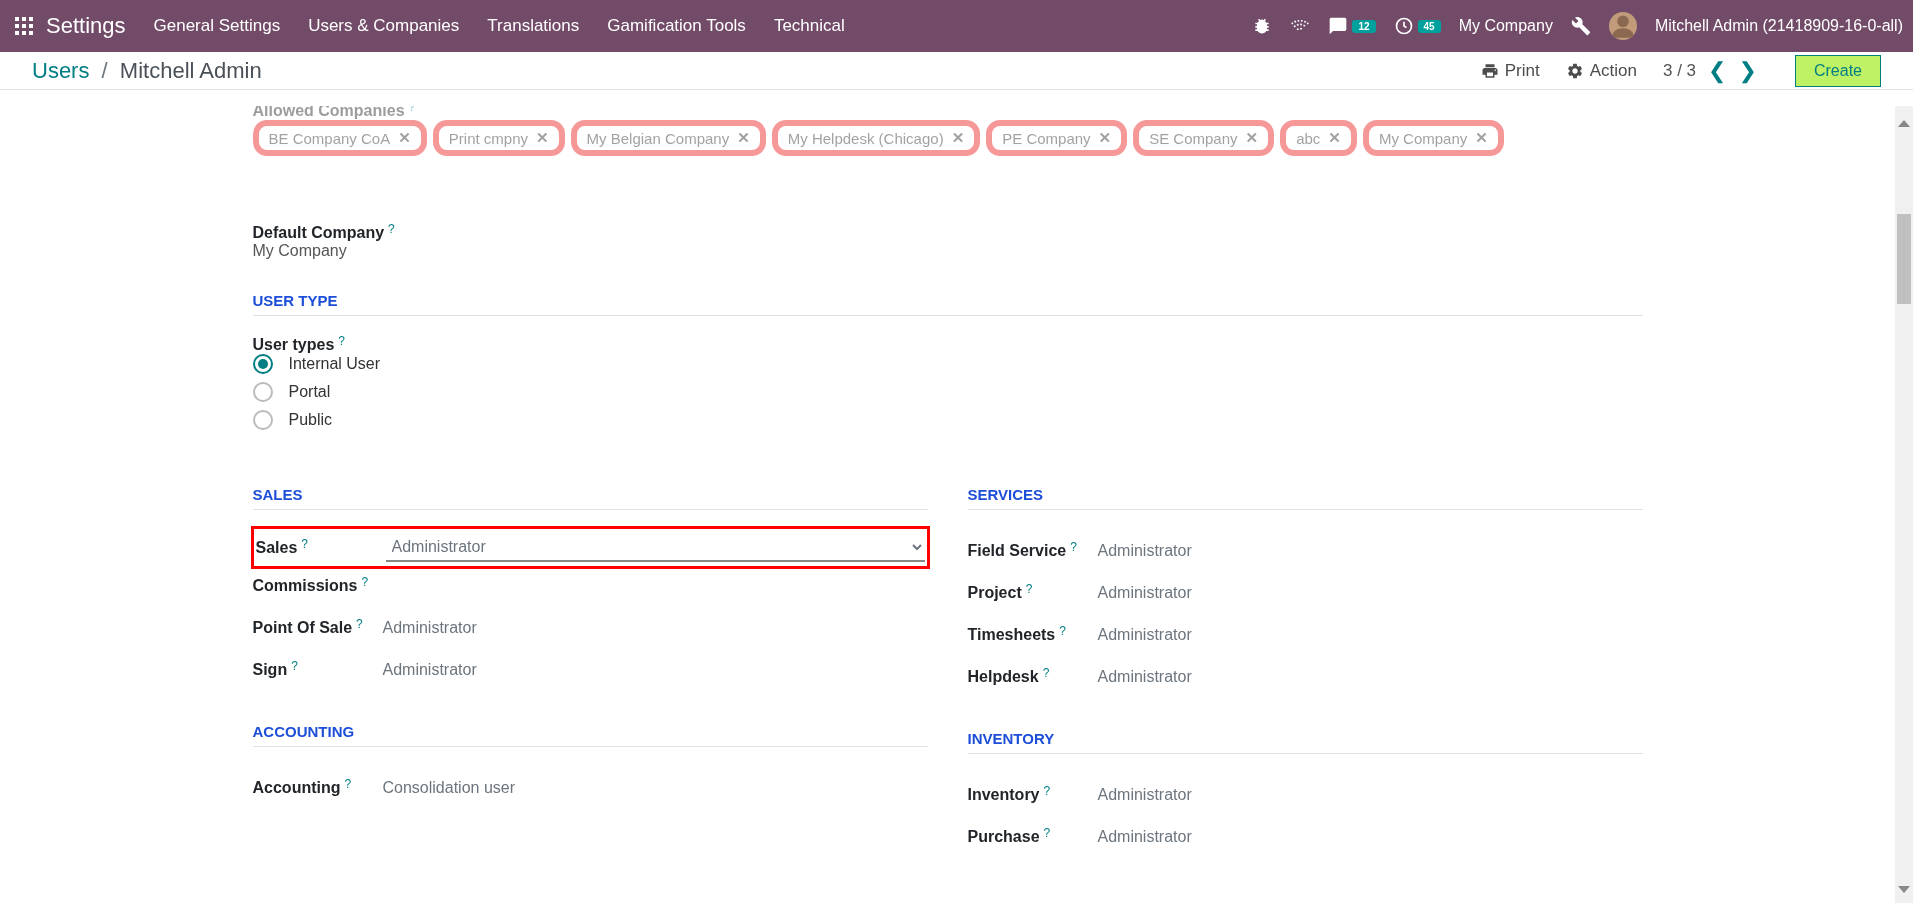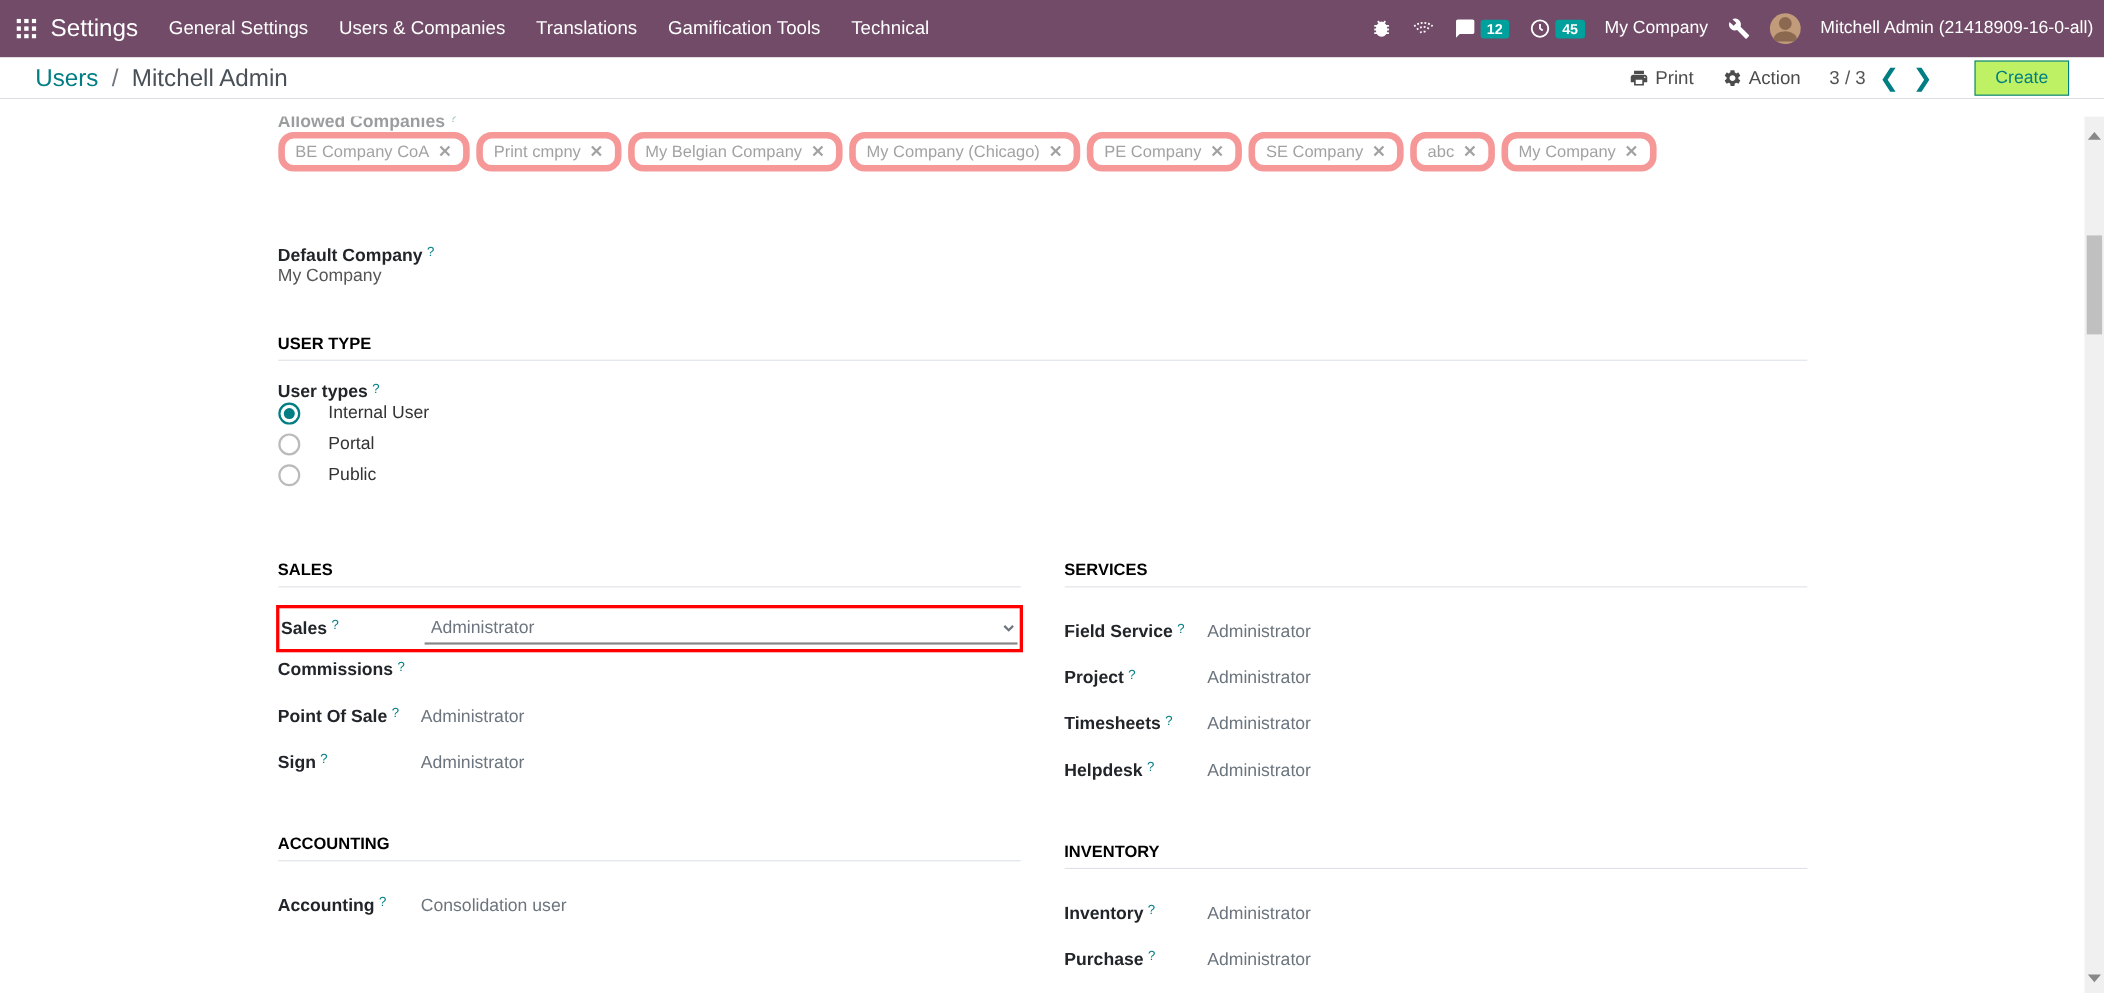--- a/index.html
+++ b/index.html
@@ -28,21 +28,21 @@
     display: flex;
     align-items: center;
     gap: 18px;
   }
   .navbar .right .icon-btn {
     display: flex; align-items: center; gap:4px; cursor: pointer; position: relative;
   }
   .navbar .right .badge {
     background: #00A09D;
     color: #fff;
-    font-size: 13px;
+    font-size: 10px;
     padding: 1px 6px;
     border-radius: 3px;
     font-weight: 600;
   }
   .navbar .right .avatar {
     width: 28px; height: 28px; border-radius: 50%; background:#c29b7b;
     display:flex;align-items:center;justify-content:center;overflow:hidden;
   }
   .navbar .right .company-name { font-size: 16px; }
   .navbar .right .user-name { font-size: 16px; white-space: nowrap; }
@@ -119,29 +119,29 @@
     font-size: 15px;
     color: #555;
     display:flex;align-items:center;gap:8px;
     opacity:0.55;
   }
   .tag .x { font-weight:700; cursor:pointer; }
   
   .section-title {
     font-size: 15px;
     font-weight: 700;
-    color: #000000;
-    margin-top: 44px;
+    color: #1d4ed8;
+    margin-top: 32px;
     margin-bottom: 6px;
     text-transform: uppercase;
   }
   .section-divider { border-top:1px solid #dee2e6; margin-bottom: 20px; }
   
   .radio-group { display:flex;flex-direction:column;gap:8px; }
-  .radio-opt { display:flex;align-items:center;gap:26px;font-size:16px;color:#333; }
+  .radio-opt { display:flex;align-items:center;gap:16px;font-size:16px;color:#333; }
   .radio-circle {
     width:20px;height:20px;border:2px solid #017E84;border-radius:50%;
     display:flex;align-items:center;justify-content:center;
   }
   .radio-circle.off { border-color:#bbb; }
   .radio-circle .dot {
     width:10px;height:10px;border-radius:50%;background:#017E84;
   }
   
   .groups-grid { display:flex; gap:40px; }
@@ -293,21 +293,21 @@
           </span>
           <span class="tag">
             <span>Print cmpny</span>
             <span class="x">✕</span>
           </span>
           <span class="tag">
             <span>My Belgian Company</span>
             <span class="x">✕</span>
           </span>
           <span class="tag">
-            <span>My Company (Chicago)</span>
+            <span>My Helpdesk (Chicago)</span>
             <span class="x">✕</span>
           </span>
           <span class="tag">
             <span>PE Company</span>
             <span class="x">✕</span>
           </span>
           <span class="tag">
             <span>SE Company</span>
             <span class="x">✕</span>
           </span>

